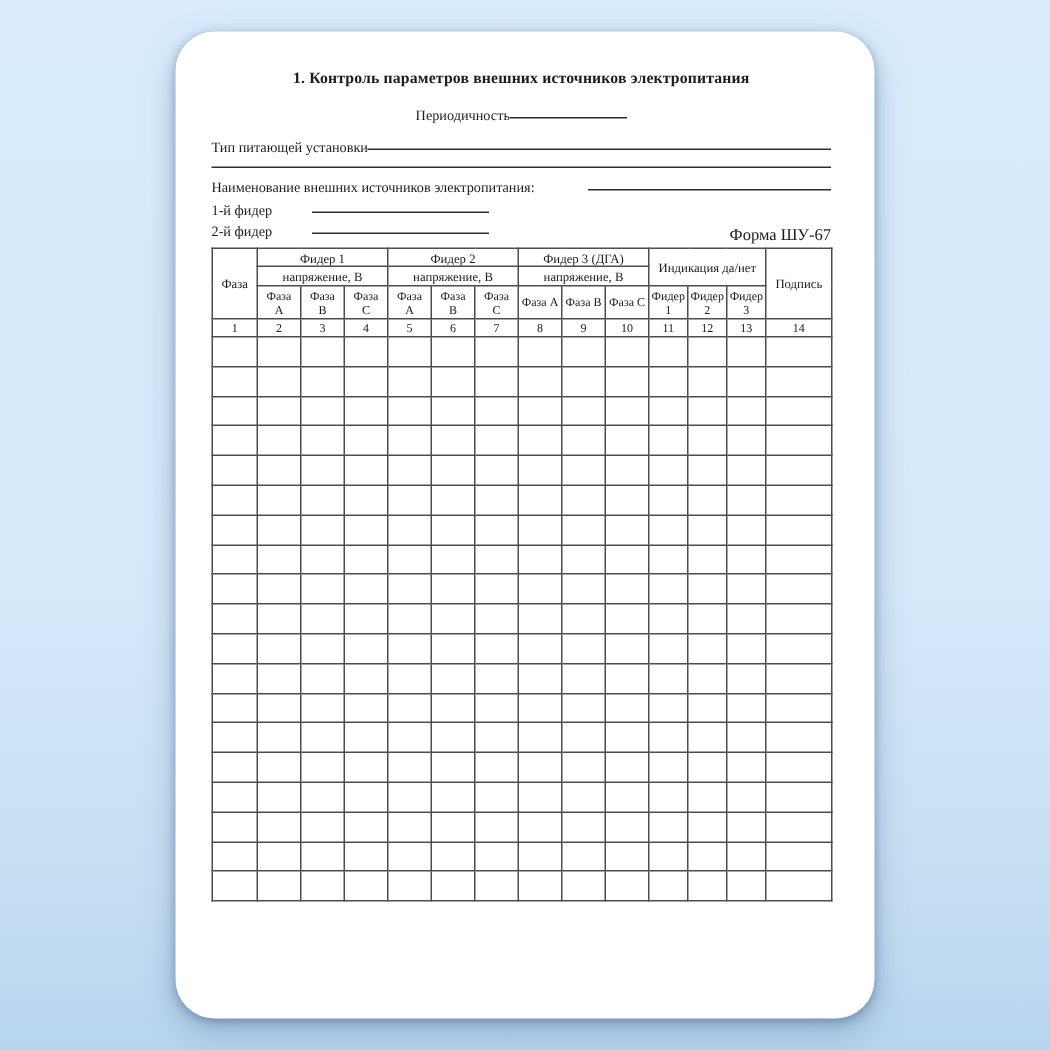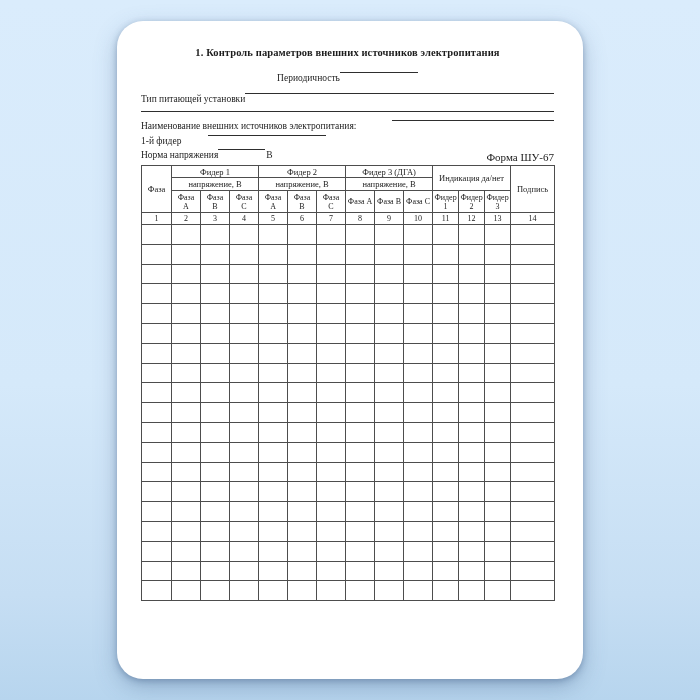--- a/index.html
+++ b/index.html
@@ -26,21 +26,21 @@
   .doc-title {
     margin-top: 25px;
     font-size: 10.5px;
     line-height: 13px;
     font-weight: bold;
     text-align: center;
     letter-spacing: 0.1px;
   }
   .row {
     display: flex;
-    align-items: flex-start;
+    align-items: center;
     font-size: 9.5px;
     line-height: 13px;
     white-space: nowrap;
   }
   .row.center { justify-content: center; }
   .blank {
     display: inline-block;
     height: 0;
     border-bottom: 1px solid #2e2e2e;
     margin-bottom: 1px;
@@ -106,26 +106,24 @@
     <div class="full-line"></div>
 
     <div class="row sources-row">
       <span>Наименование внешних источников электропитания:</span>
         <span class="blank grow"></span>
     </div>
 
     <div class="row feeder-row">
       <span>1-й фидер</span>&nbsp;<span class="blank w118"></span>
     </div>
-
-    <div class="row norm-row">
-      <span>Норма напряжения</span>
-        <span class="blank w47"></span>
-        <span class="unit">В</span>
+    <div class="row feeder-row">
+      <span>2-й фидер</span>&nbsp;<span class="blank w118"></span>
     </div>
+
 
     <div class="form-code">Форма ШУ-67</div>
 
     <table class="log">
       <colgroup>
         <col style="width:30px">
           <col style="width:29px">
           <col style="width:29px">
           <col style="width:29px">
         <col style="width:29px">

